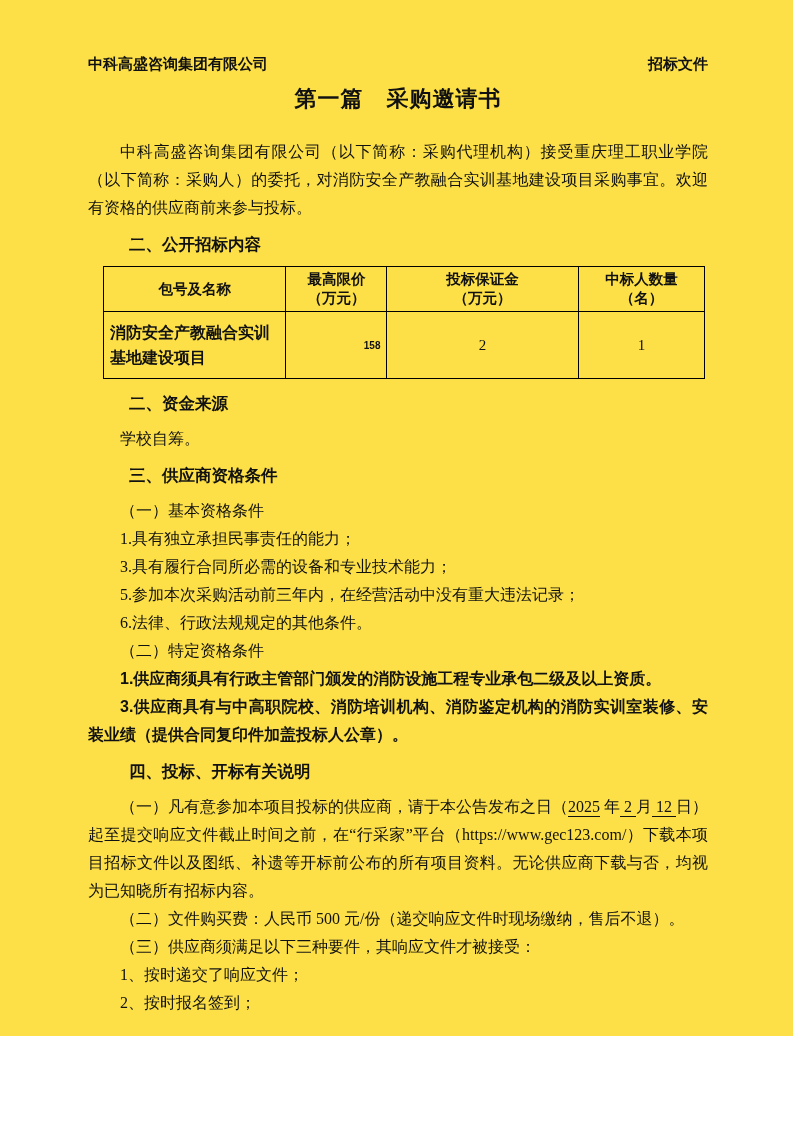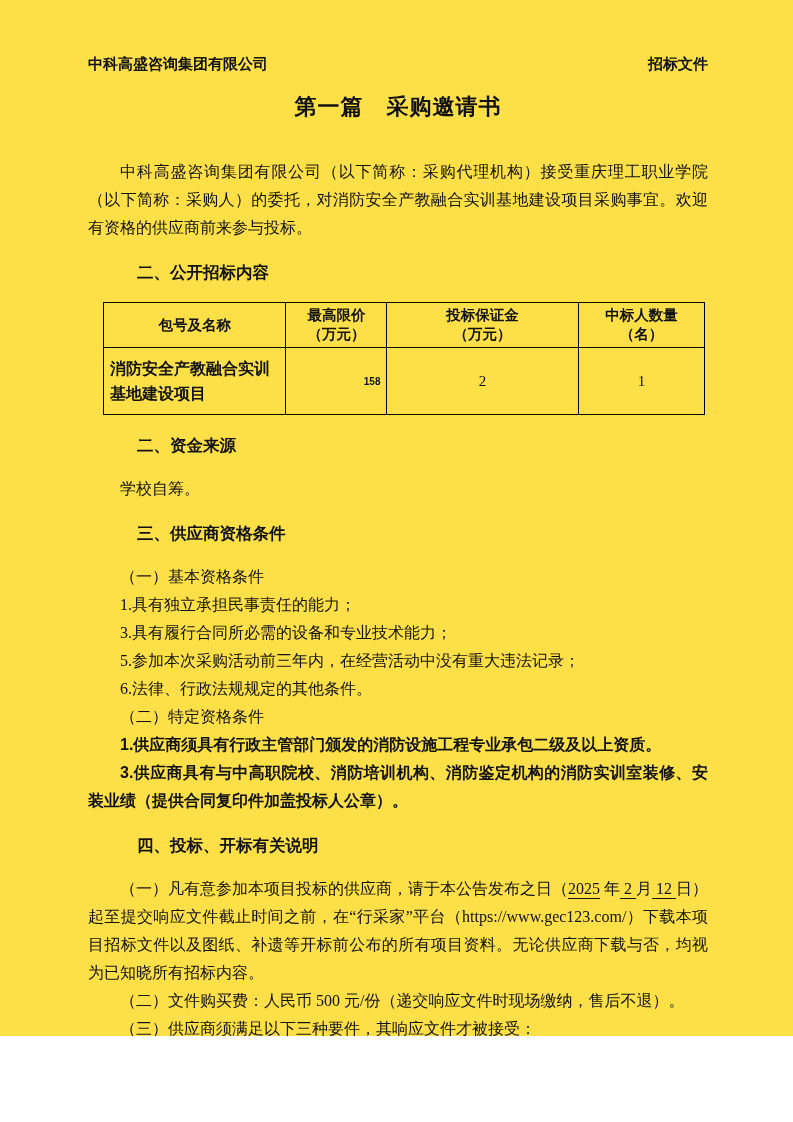--- a/index.html
+++ b/index.html
@@ -27,41 +27,41 @@
     margin-top: 54px;
     display: flex;
     justify-content: space-between;
     align-items: baseline;
     font-weight: bold;
     font-size: 15px;
     line-height: 20px;
   }
   
   .doc-title {
-    margin-top: 18px;
+    margin-top: 10px;
     text-align: center;
     font-family: "Liberation Sans", "DejaVu Sans", sans-serif;
     font-weight: bold;
     font-size: 22px;
     line-height: 30px;
     letter-spacing: 1px;
   }
   
   .para {
     margin: 0;
     font-size: 16px;
     line-height: 28px;
     text-align: justify;
     text-indent: 2em;
   }
   .intro {
-    margin-top: 36px;
+    margin-top: 24px;
   }
   .heading {
-    margin: 16px;
+    margin: 8px;
     font-family: "Liberation Sans", "DejaVu Sans", sans-serif;
     font-weight: bold;
     font-size: 16.5px;
     line-height: 28px;
     text-indent: 2em;
     text-align: left;
   }
   .bold-item {
     font-family: "Liberation Sans", "DejaVu Sans", sans-serif;
     font-weight: bold;

